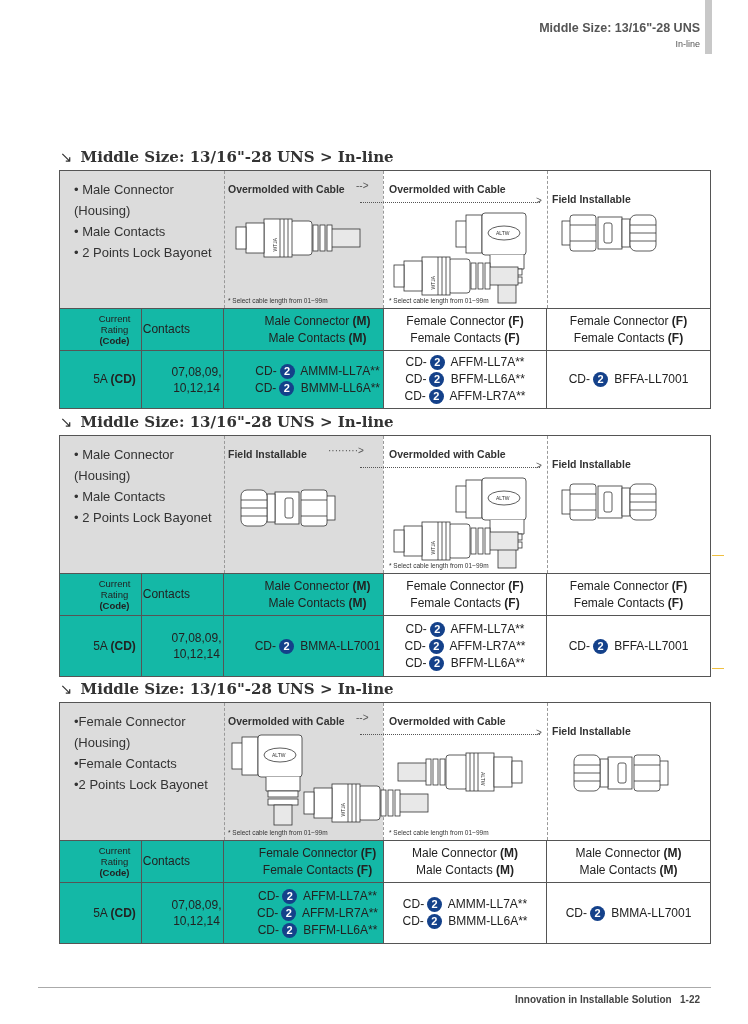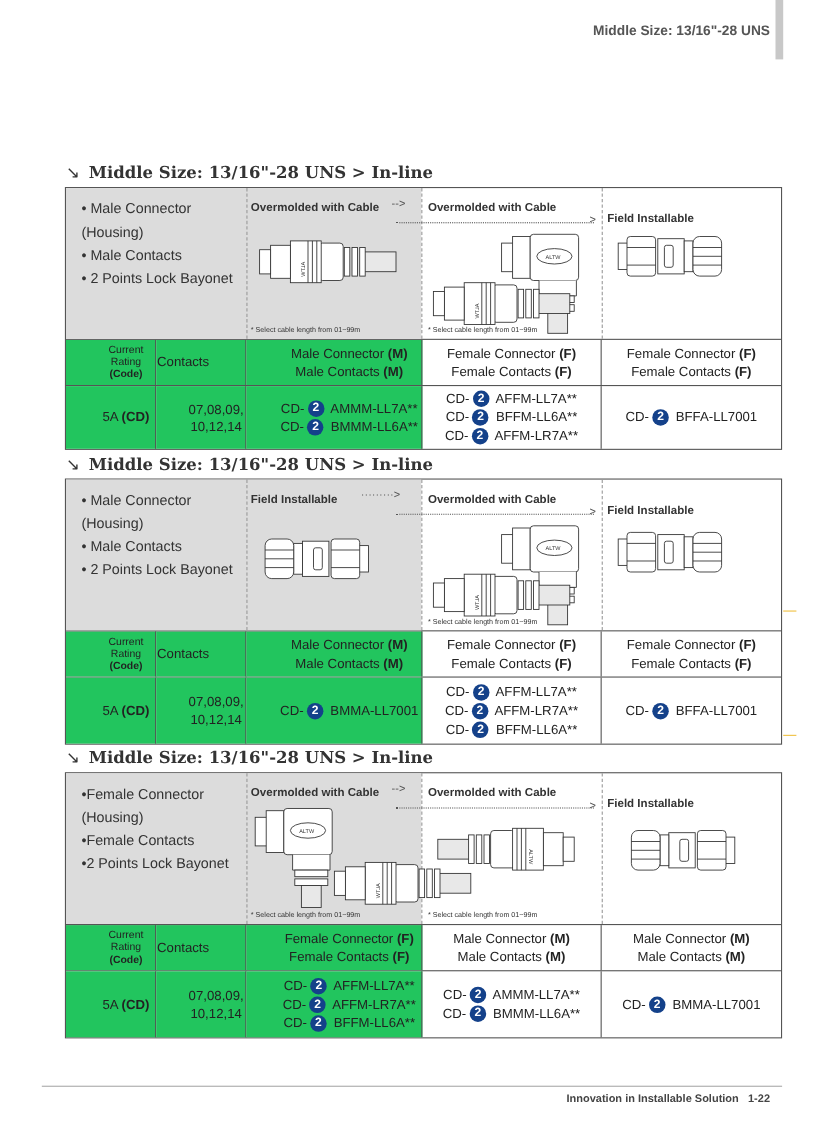--- a/index.html
+++ b/index.html
@@ -18,38 +18,39 @@
   .feat { position: absolute; left: 14px; top: 8px; font-size: 13px; font-weight: normal; color: #333; line-height: 21px; }
   .caption { position: absolute; font-size: 10.5px; font-weight: bold; color: #333; }
   .note { position: absolute; font-size: 6.5px; color: #333; }
   .dotline { position: absolute; border-top: 1px dotted #555; }
   .arrowhead { position: absolute; font-size: 10px; color: #555; }
   .hdrrow, .datarow { display: flex; border-bottom: 1.5px solid #555; }
   .datarow { border-bottom: none; }
   .cell { border-right: 1.5px solid #555; display: flex; align-items: center; justify-content: center; text-align: center; font-size: 12px; line-height: 17px; }
   .cell:last-child { border-right: none; }
   .c1 { width: 82px; } .c2 { width: 82px; gap: 48px; } .c3 { width: 160px; } .c4 { width: 163px; } .c5 { flex: 1; }
-  .bg-gray { background: #22c55e; padding-left: 28px; }
+  .bg-gray { background: #14b8a6; padding-left: 28px; }
   .hdrrow { height: 42px; }
   .rating { font-size: 9.5px; line-height: 11px; }
   .badge { display: inline-flex; width: 15px; height: 15px; border-radius: 50%; background: #14418a; color: #fff; font-size: 11px; font-weight: bold; align-items: center; justify-content: center; margin: 0 3px; vertical-align: middle; line-height: 1; }
   .pn { display: block; white-space: nowrap; }
   .contacts-num { line-height: 16px; }
   .footer-line { position: absolute; left: 38px; top: 987px; width: 673px; border-top: 1.2px solid #aaa; }
   .footer { position: absolute; right: 48px; top: 994px; font-size: 10px; font-weight: bold; color: #444; }
   .yellowmark { position: absolute; width: 12px; border-top: 1px solid #f0c040; left: 712px; }
   svg.conn { position: absolute; }
 </style>
 </head>
 <body>
 
 <div class="gray-tab"></div>
 
 <div class="header">
   <div class="t2">Middle Size: 13/16"-28 UNS</div>
+  <div class="t3">In-line</div>
 </div>
 
 <div id="sections">
   <div class="section-title" style="top: 148px;">
     <span class="arrow">↘</span>
     <span class="title-text">Middle Size: 13/16"-28 UNS &gt; In-line</span>
   </div>
   <div class="tbl" style="top: 170px;">
     <div class="imgrow">
       <div class="left"></div>

